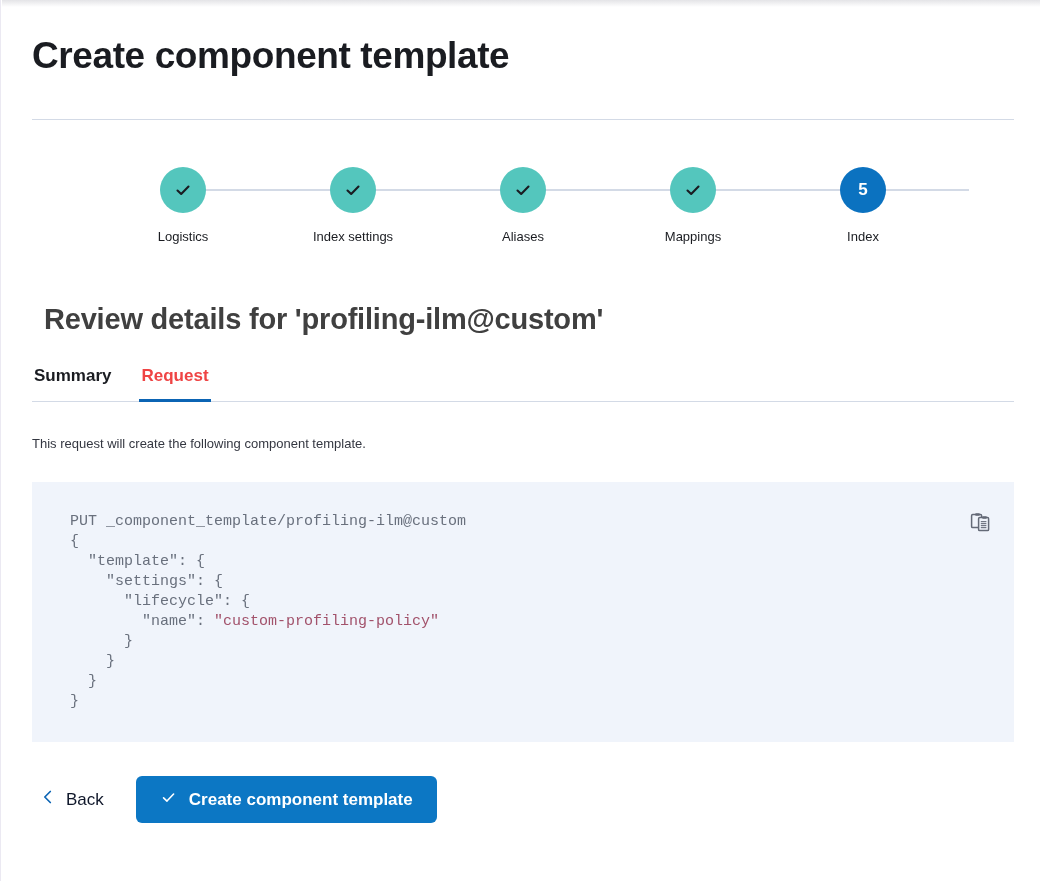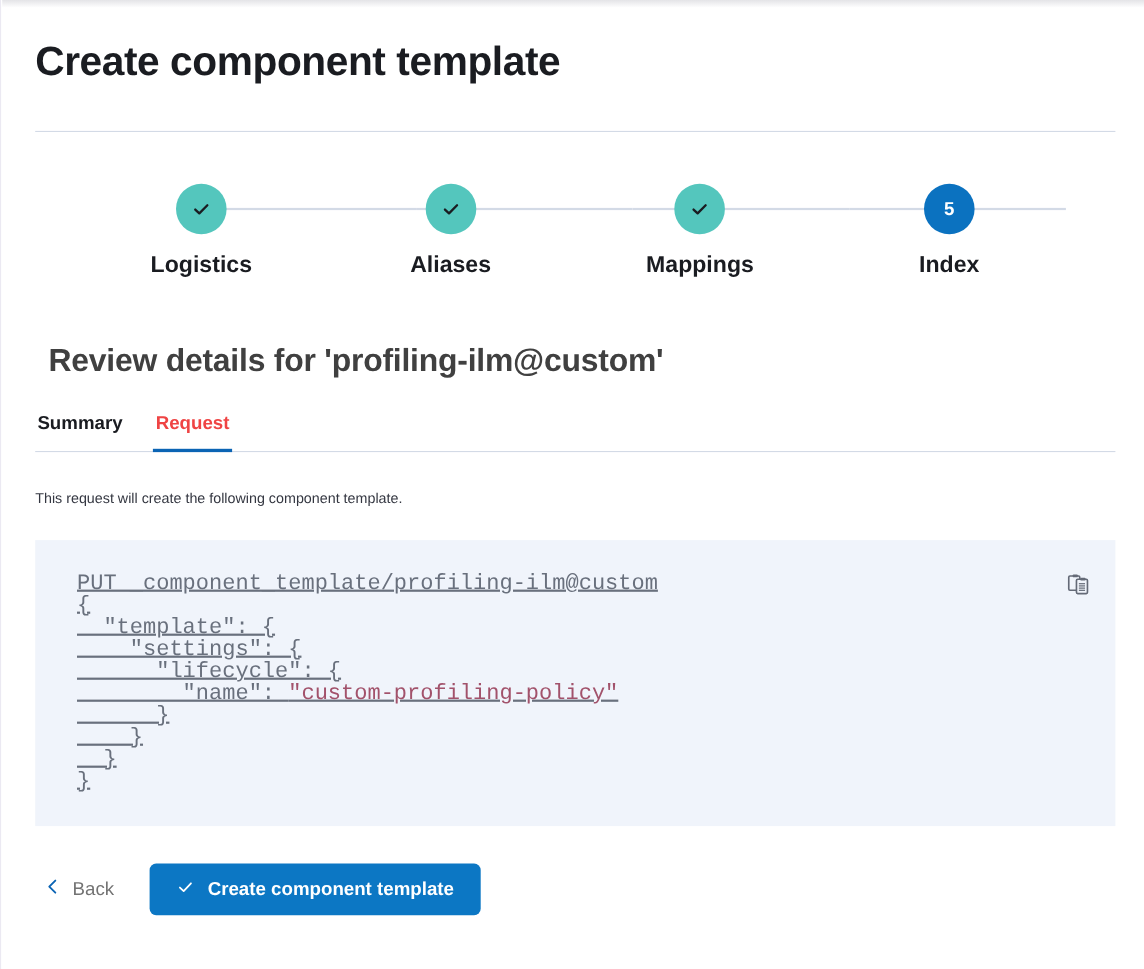--- a/index.html
+++ b/index.html
@@ -90,22 +90,22 @@
   }
   .step-circle.current {
     background: #0b72c0;
     color: #fff;
     font-size: 17px;
     font-weight: bold;
   }
   .step-circle svg { display: block; }
   .step-label {
     margin-top: 16px;
-    font-size: 21px;
-    font-weight: bold;
+    font-size: 13px;
+    font-weight: normal;
     color: #1a1c21;
     white-space: nowrap;
   }
   
   .connector {
     position: absolute;
     top: 22px;
     height: 2px;
     background: #d3dae6;
     z-index: 1;
@@ -164,25 +164,24 @@
     width: 982px;
     height: 260px;
     background: #f0f4fb;
     box-sizing: border-box;
     overflow: hidden;
   }
   pre.code {
     margin: 0;
     padding: 30px 0 0 38px;
     font-family: "Liberation Mono", "DejaVu Sans Mono", monospace;
-    font-size: 20px;
+    font-size: 15px;
     line-height: 20px;
     color: #69707d;
     white-space: pre;
-    text-decoration: underline;
   }
   .tok-str { color: #a2526b; }
   .copy-btn {
     position: absolute;
     top: 26px;
     right: 20px;
     width: 28px;
     height: 28px;
     display: flex;
     align-items: center;
@@ -197,21 +196,21 @@
   .actions {
     display: flex;
     align-items: center;
     margin-top: 34px;
     gap: 24px;
   }
   .back-link {
     display: flex;
     align-items: center;
     gap: 10px;
-    color: #737373;
+    color: #0f172a;
     font-size: 17px;
     text-decoration: none;
     cursor: pointer;
     padding: 6px 8px 6px 8px;
   }
   .back-link .lbl { font-weight: normal; }
   .primary-btn {
     display: flex;
     align-items: center;
     gap: 12px;
@@ -248,20 +247,30 @@
         <div class="step-circle">
           <span>
             <svg width="20" height="20" viewBox="0 0 20 20">
                 <path d="M4.5 10.5 L8.2 14 L15.5 6.6" fill="none" stroke="#1a1c21" stroke-width="2.1" stroke-linecap="round" stroke-linejoin="round"></path>
               </svg>
           </span>
         </div>
         <div class="step-label">Logistics</div>
       </div>
 
+      <div class="step">
+        <div class="step-circle">
+          <span>
+            <svg width="20" height="20" viewBox="0 0 20 20">
+                <path d="M4.5 10.5 L8.2 14 L15.5 6.6" fill="none" stroke="#1a1c21" stroke-width="2.1" stroke-linecap="round" stroke-linejoin="round"></path>
+              </svg>
+          </span>
+        </div>
+        <div class="step-label">Index settings</div>
+      </div>
 
       <div class="step">
         <div class="step-circle">
           <span>
             <svg width="20" height="20" viewBox="0 0 20 20">
                 <path d="M4.5 10.5 L8.2 14 L15.5 6.6" fill="none" stroke="#1a1c21" stroke-width="2.1" stroke-linecap="round" stroke-linejoin="round"></path>
               </svg>
           </span>
         </div>
         <div class="step-label">Aliases</div>

